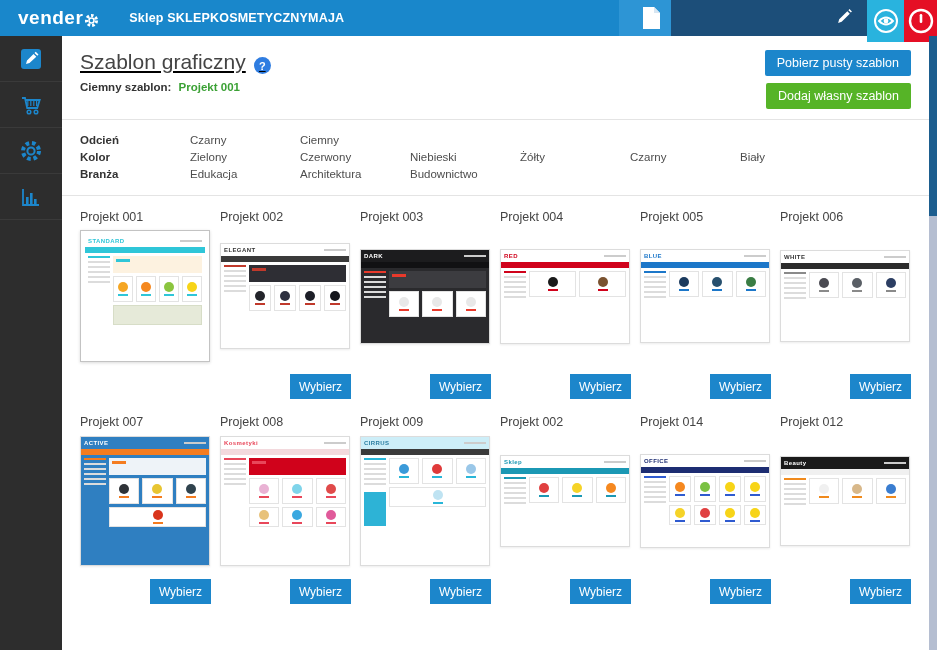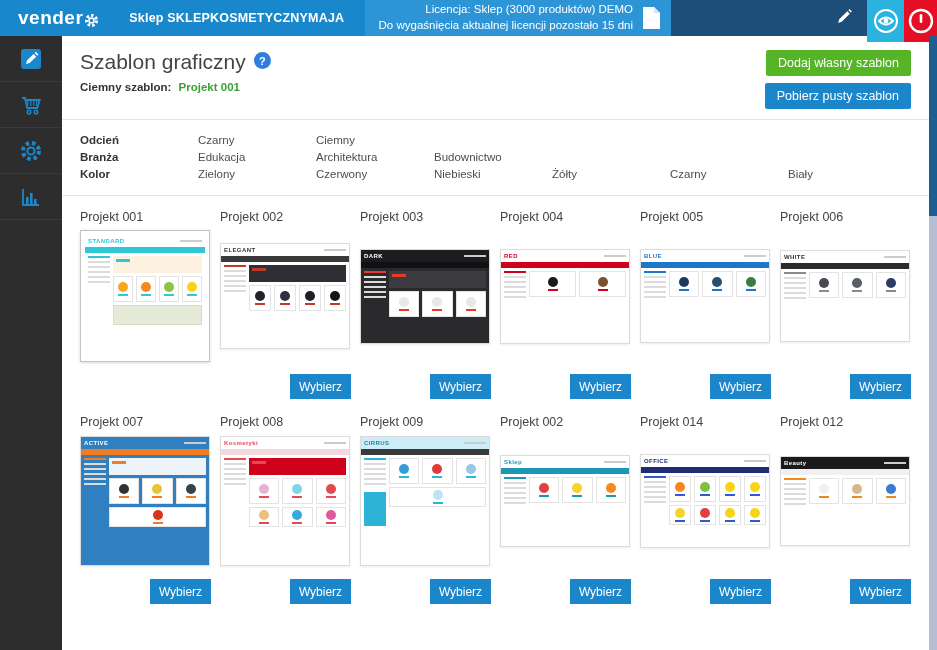--- a/index.html
+++ b/index.html
@@ -19,36 +19,36 @@
   .power-btn { background:#e50f25; width:33px; }
 
   
   .sidebar { position:absolute; top:36px; left:0; width:62px; height:614px; background:#2d2d2d; z-index:10; }
   .side-item { height:46px; display:flex; align-items:center; justify-content:center; border-bottom:1px solid #3a3a3a; cursor:pointer; }
 
   
   .content { position:absolute; top:36px; left:62px; width:867px; height:614px; background:#fff; }
   .page-header { display:flex; padding:14px 8px 0 18px; }
   .ph-left { flex:1; }
-  .page-title-row { display:flex; align-items:flex-start; gap:8px; }
+  .page-title-row { display:flex; align-items:flex-end; gap:8px;text-decoration:underline; }
   .page-title { font-size:21px; color:#444; }
   .help-circle { width:17px; height:17px; border-radius:50%; background:#2f7de1; color:#fff; font-size:11px; font-weight:bold; display:flex; align-items:center; justify-content:center; margin-top:2px; }
   .page-desc { margin-top:6px; max-width:575px; font-size:11.5px; line-height:1.48; color:#9a9a9a; }
   .selected-line { margin-top:7px; font-size:11.5px; font-weight:bold; color:#333; }
   .selected-line .green { color:#3ba135; margin-left:4px; }
   .ph-right { display:flex; flex-direction:column; align-items:flex-end; gap:7px; padding-right:10px; }
   .btn { display:inline-flex; align-items:center; justify-content:center; height:26px; padding:0 12px; color:#fff; font-size:12.5px; border-radius:2px; cursor:pointer; white-space:nowrap; }
   .btn-green { background:#56b427; }
   .btn-blue  { background:#1c86cb; }
 
   .hr { border-top:1px solid #e4e4e4; margin-top:10px; }
 
   
   .filters { padding:12px 0 12px 18px; border-bottom:1px solid #e4e4e4; }
-  .f-row { display:grid; grid-template-columns:110px repeat(6,110px); line-height:17px;gap:8px; }
+  .f-row { display:grid; grid-template-columns:110px repeat(6,110px); line-height:17px; }
   .f-label { font-size:11.5px; font-weight:bold; color:#333; }
   .f-opt { font-size:11.5px; color:#4d4d4d; cursor:pointer; }
 
   
   .grid { display:grid; grid-template-columns:repeat(6,140px); padding:14px 0 0 18px; row-gap:16px; }
   .card { width:140px; }
   .card-title { font-size:12.5px; color:#444; height:16px; }
   .thumb-wrap { height:136px; display:flex; align-items:center; margin-top:2px; }
   .thumb { width:130px; border:1px solid #dcdcdc; background:#fff; overflow:hidden; cursor:pointer; box-shadow:0 1px 2px rgba(0,0,0,.08); }
   .thumb.selected { border:1px solid #c3c3c3; padding:4px; background:#fff; box-shadow:0 1px 3px rgba(0,0,0,.15); }
@@ -82,24 +82,20 @@
 <div class="topbar">
   <div class="logo">
     <span>vender</span>
       <svg width="15" height="15" viewBox="0 0 24 24">
         <circle cx="12" cy="12" r="8" fill="none" stroke="#ffffff" stroke-width="5" stroke-dasharray="4 3.2"></circle>
         <circle cx="12" cy="12" r="4" fill="none" stroke="#ffffff" stroke-width="2.5"></circle>
       </svg>
   </div>
   <div class="shop-name">Sklep SKLEPKOSMETYCZNYMAJA</div>
   <div class="license-box">
-    <div class="license-text">
-      <div>Licencja: Sklep (3000 produktów) DEMO</div>
-      <div>Do wygaśnięcia aktualnej licencji pozostało 15 dni</div>
-    </div>
     <span class="license-doc">
       <svg width="19" height="24" viewBox="0 0 19 24">
           <path d="M1 1 h11 l6 6 v16 h-17 z" fill="#ffffff"></path>
           <path d="M12 1 l6 6 h-6 z" fill="#d7e6f2"></path>
         </svg>
     </span>
   </div>
   <div class="navy-zone">
     <span style="cursor:pointer;">
       <svg width="17" height="17" viewBox="0 0 24 24">
@@ -159,47 +155,47 @@
       <div class="page-title-row">
         <span class="page-title">Szablon graficzny</span>
         <span class="help-circle">?</span>
       </div>
       <div class="selected-line">
         <span>Ciemny szablon:</span>
         <span class="green">Projekt 001</span>
       </div>
     </div>
     <div class="ph-right">
+      <div class="btn btn-blue">Pobierz pusty szablon</div>
       <div class="btn btn-green">Dodaj własny szablon</div>
-      <div class="btn btn-blue">Pobierz pusty szablon</div>
     </div>
   </div>
   <div class="hr"></div>
 
   <div class="filters" id="filter-rows">
       <div class="f-row">
         <div class="f-label">Odcień</div>
         <div class="f-opt">Czarny</div>
         <div class="f-opt">Ciemny</div>
-      </div>
-      <div class="f-row">
-        <div class="f-label">Branża</div>
-        <div class="f-opt">Edukacja</div>
-        <div class="f-opt">Architektura</div>
-        <div class="f-opt">Budownictwo</div>
       </div>
       <div class="f-row">
         <div class="f-label">Kolor</div>
         <div class="f-opt">Zielony</div>
         <div class="f-opt">Czerwony</div>
         <div class="f-opt">Niebieski</div>
         <div class="f-opt">Żółty</div>
         <div class="f-opt">Czarny</div>
         <div class="f-opt">Biały</div>
       </div>
+      <div class="f-row">
+        <div class="f-label">Branża</div>
+        <div class="f-opt">Edukacja</div>
+        <div class="f-opt">Architektura</div>
+        <div class="f-opt">Budownictwo</div>
+      </div>
     </div>
 
   <div class="grid" id="template-grid">
       <div class="card">
         <div class="card-title">Projekt 001</div>
         <div class="thumb-wrap">
           <div class="thumb selected" style="height: 132px;">
             <div class="site" style="background: rgb(255, 255, 255);">
               <div class="s-head">
                 <span class="s-logo" style="color: rgb(47, 198, 216);">STANDARD</span>

